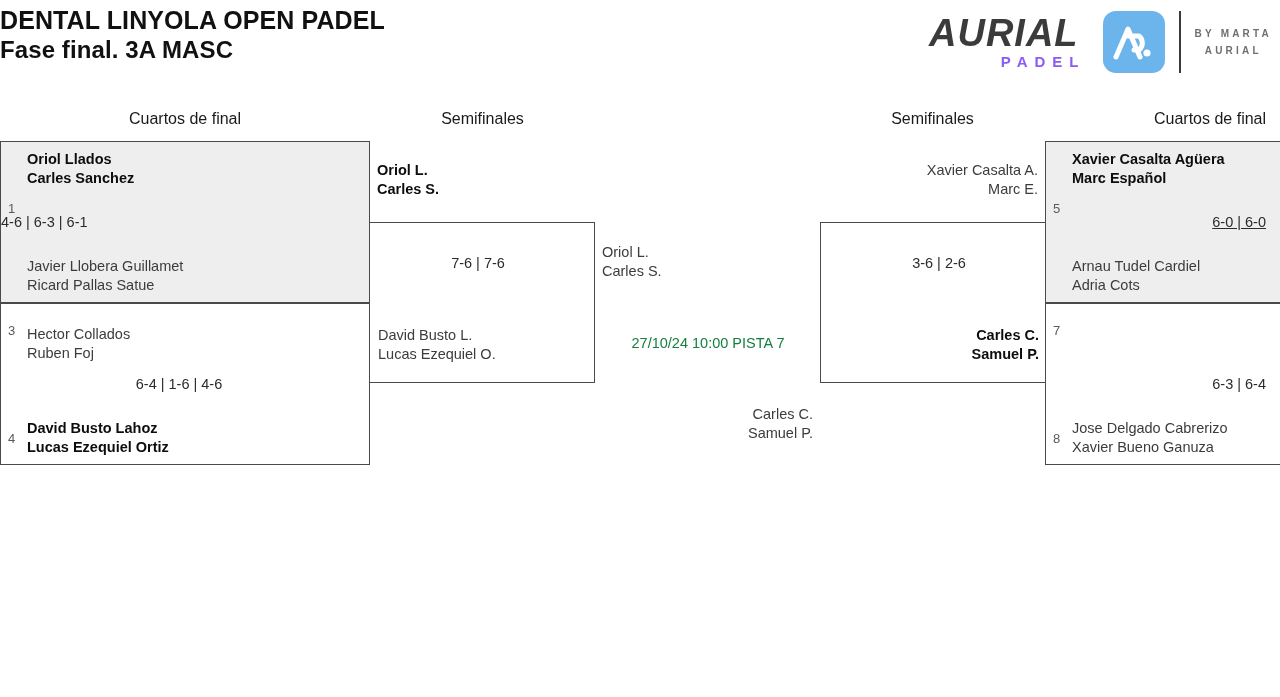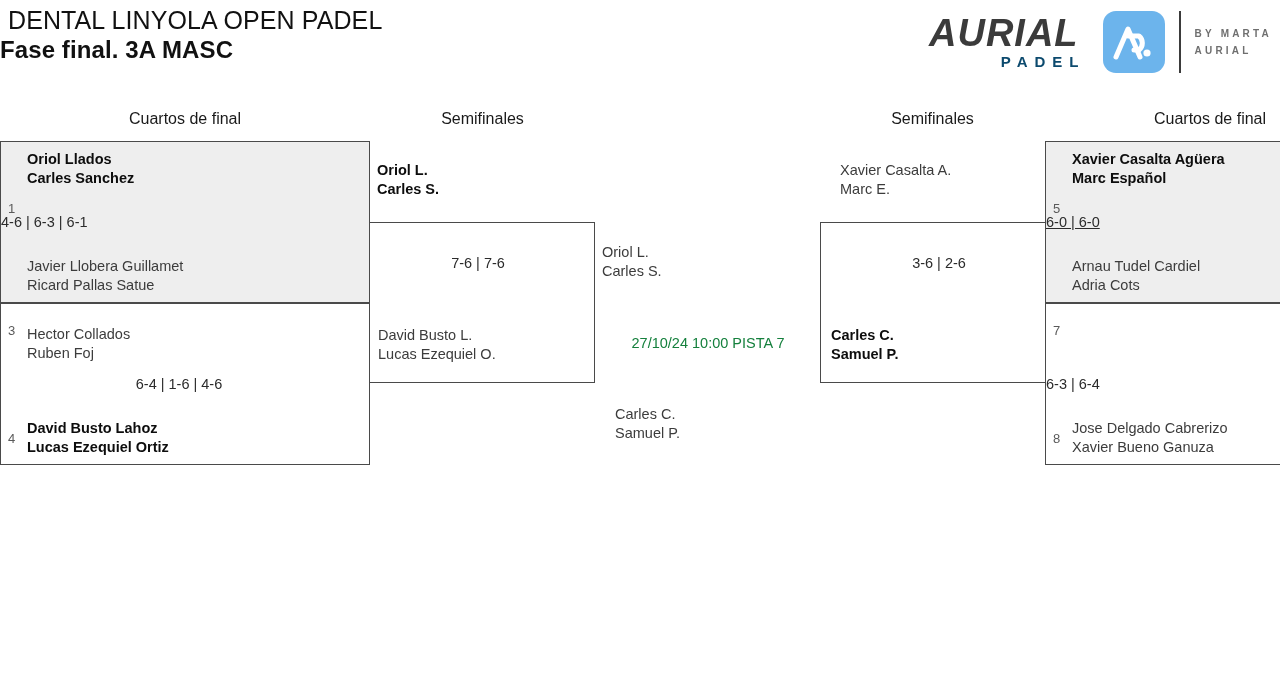--- a/index.html
+++ b/index.html
@@ -24,24 +24,23 @@
     height: 88px;
   }
   .title-block {
     position: absolute;
     left: 0; top: 5px;
     width: 700px;
   }
   .title-line1 {
     font-size: 25px;
     line-height: 30px;
-    font-weight: 400;
+    font-weight: 700;
     color: #111111;
     letter-spacing: 0.1px;
-    padding-left: 8px;
   }
   .title-line2 {
     font-size: 24px;
     line-height: 30px;
     font-weight: 700;
     color: #111111;
     letter-spacing: 0.1px;
   }
 
   .logo {
@@ -64,21 +63,21 @@
     font-weight: 700;
     font-style: italic;
     letter-spacing: 1px;
     color: #3b3b3b;
     line-height: 40px;
   }
   .logo-padel {
     font-size: 15px;
     font-weight: 700;
     letter-spacing: 7px;
-    color: #0c4a6e;
+    color: #8b5cf6;
     line-height: 18px;
     margin-right: -7px;
   }
   .logo-mark {
     width: 62px;
     height: 62px;
     border-radius: 13px;
     display: flex;
     align-items: center;
     justify-content: center;
@@ -91,20 +90,21 @@
   }
   .logo-by {
     display: flex;
     flex-direction: column;
     justify-content: center;
     color: #6f6f6f;
     font-size: 10px;
     font-weight: 700;
     letter-spacing: 3.2px;
     line-height: 17px;
+    text-align: center;
   }
 
   
   .round-label {
     position: absolute;
     top: 110px;
     font-size: 16px;
     color: #1a1a1a;
     white-space: nowrap;
   }
@@ -146,21 +146,21 @@
   }
 
   .schedule {
     position: absolute;
     font-size: 14.5px;
     line-height: 19px;
     color: #15803d;
     white-space: nowrap;
   }
 
-  .align-right { }
+  .align-right { text-align: right; }
 </style>
 </head>
 <body>
 
 <div class="header">
   <div class="title-block">
     <div class="title-line1">DENTAL LINYOLA OPEN PADEL</div>
     <div class="title-line2">Fase final. 3A MASC</div>
   </div>
 

